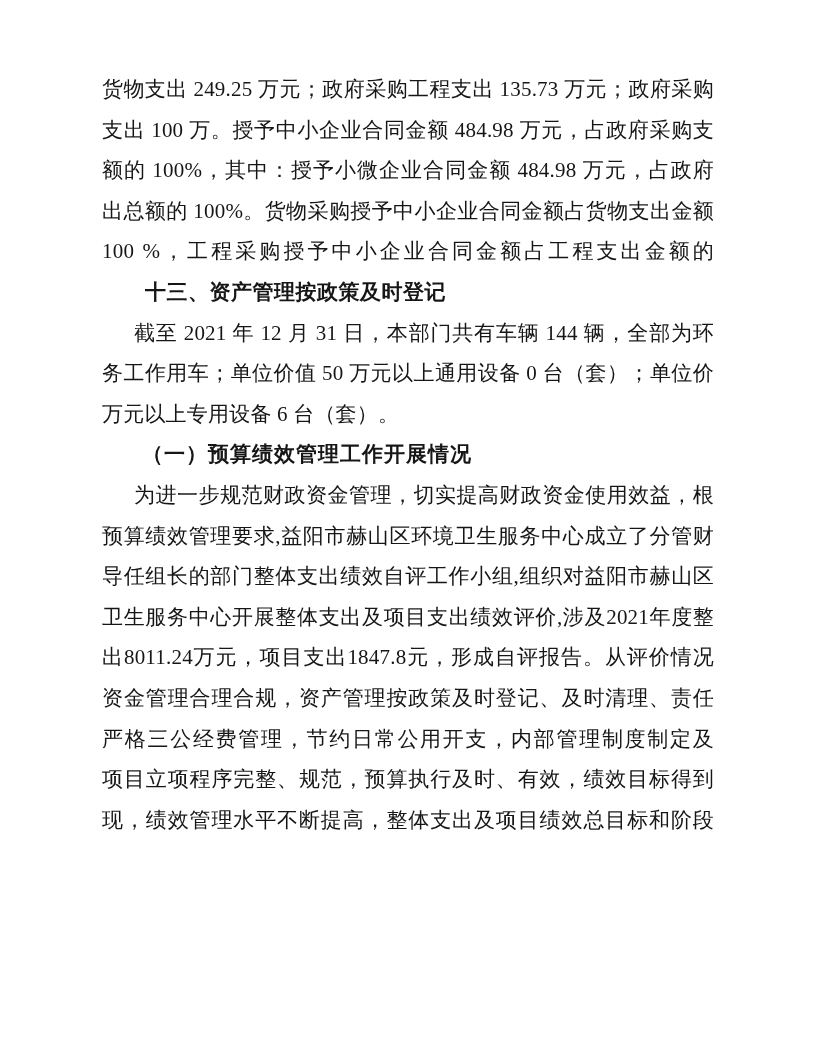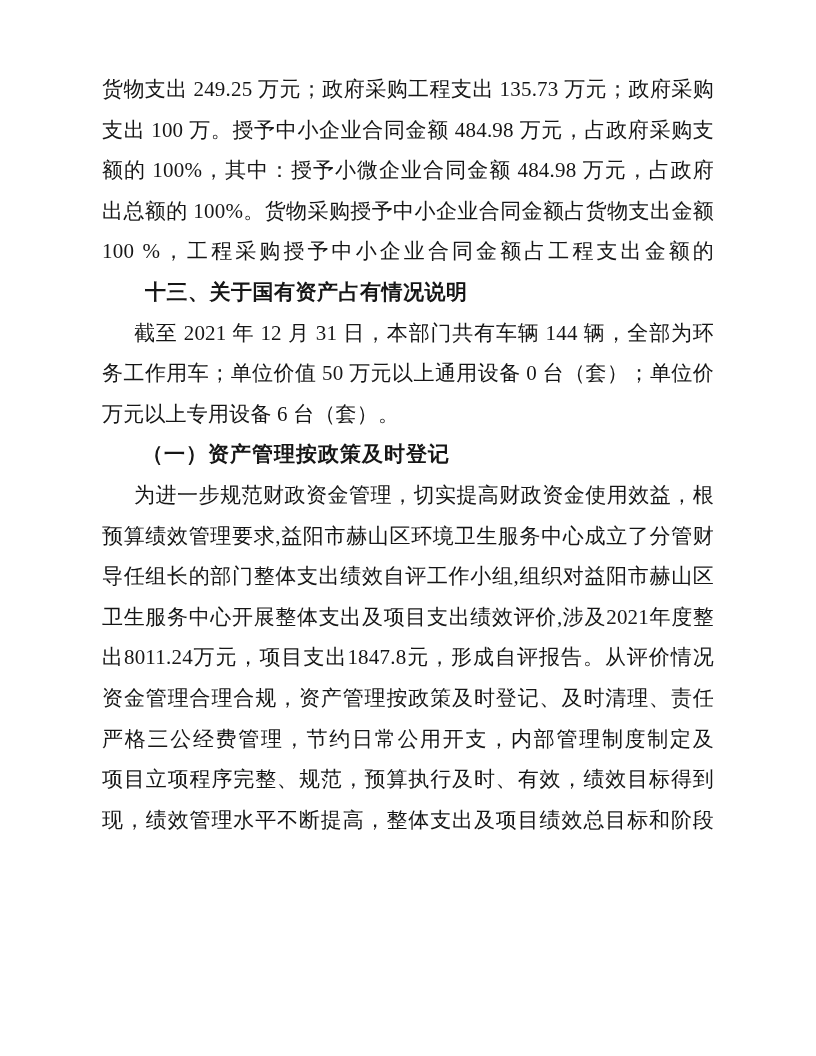--- a/index.html
+++ b/index.html
@@ -64,29 +64,29 @@
 <main class="page">
   <div>
       <div class="block song">
         <div class="line fill">货物支出 249.25 万元；政府采购工程支出 135.73 万元；政府采购服务</div>
         <div class="line fill">支出 100 万。授予中小企业合同金额 484.98 万元，占政府采购支出总</div>
         <div class="line fill">额的 100%，其中：授予小微企业合同金额 484.98 万元，占政府采购支</div>
         <div class="line fill">出总额的 100%。货物采购授予中小企业合同金额占货物支出金额的</div>
         <div class="line fill">100 %，工程采购授予中小企业合同金额占工程支出金额的 100%，服务</div>
       </div>
       <div class="block hei">
-        <div class="line">十三、关于国有资产占有情况说明</div>
+        <div class="line">十三、资产管理按政策及时登记</div>
       </div>
       <div class="block song">
         <div class="line fill first-indent">截至 2021 年 12 月 31 日，本部门共有车辆 144 辆，全部为环卫业</div>
         <div class="line fill">务工作用车；单位价值 50 万元以上通用设备 0 台（套）；单位价值 100</div>
         <div class="line">万元以上专用设备 6 台（套）。</div>
       </div>
       <div class="block kai-bold">
-        <div class="line">（一）资产管理按政策及时登记</div>
+        <div class="line">（一）预算绩效管理工作开展情况</div>
       </div>
       <div class="block kai">
         <div class="line fill first-indent">为进一步规范财政资金管理，切实提高财政资金使用效益，根据</div>
         <div class="line fill">预算绩效管理要求,益阳市赫山区环境卫生服务中心成立了分管财务领</div>
         <div class="line fill">导任组长的部门整体支出绩效自评工作小组,组织对益阳市赫山区环境</div>
         <div class="line fill">卫生服务中心开展整体支出及项目支出绩效评价,涉及2021年度整体支</div>
         <div class="line fill">出8011.24万元，项目支出1847.8元，形成自评报告。从评价情况来看，</div>
         <div class="line fill">资金管理合理合规，资产管理按政策及时登记、及时清理、责任到位，</div>
         <div class="line fill">严格三公经费管理，节约日常公用开支，内部管理制度制定及时、完善，</div>
         <div class="line fill">项目立项程序完整、规范，预算执行及时、有效，绩效目标得到较好实</div>

